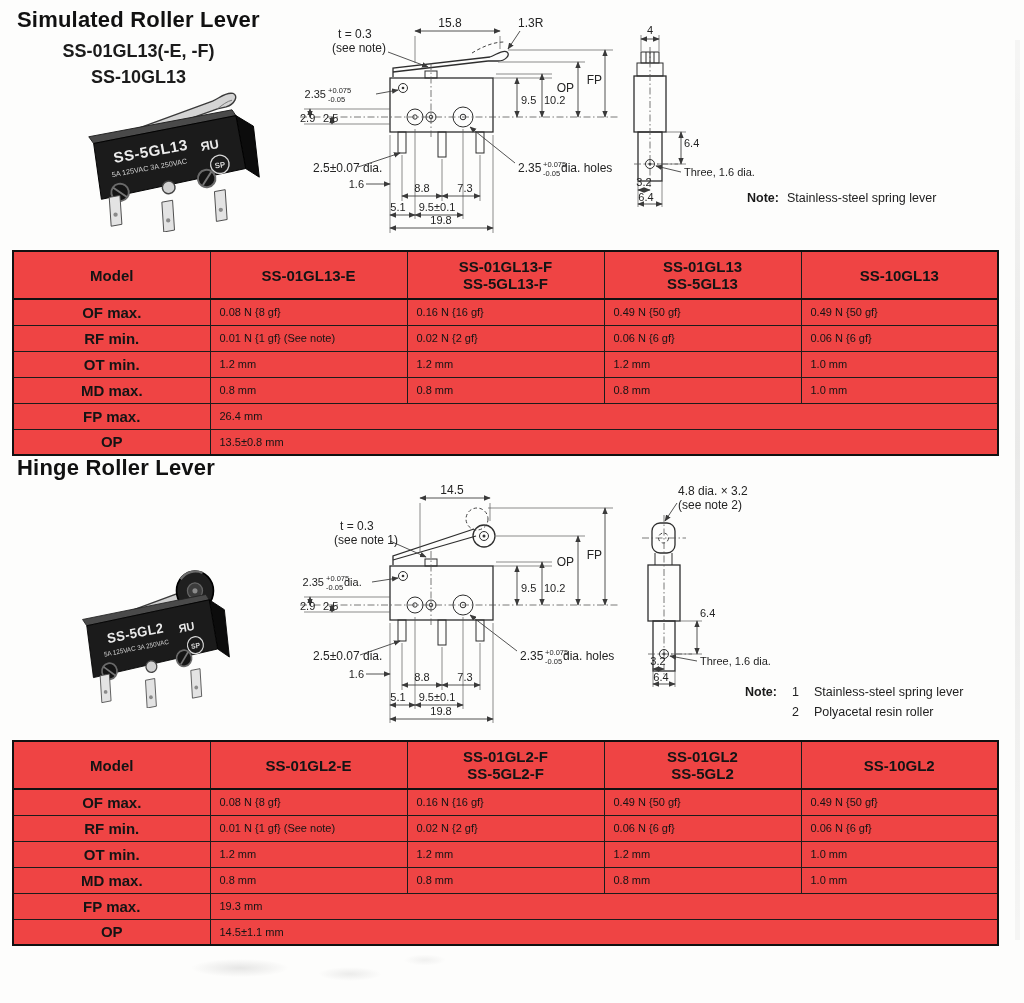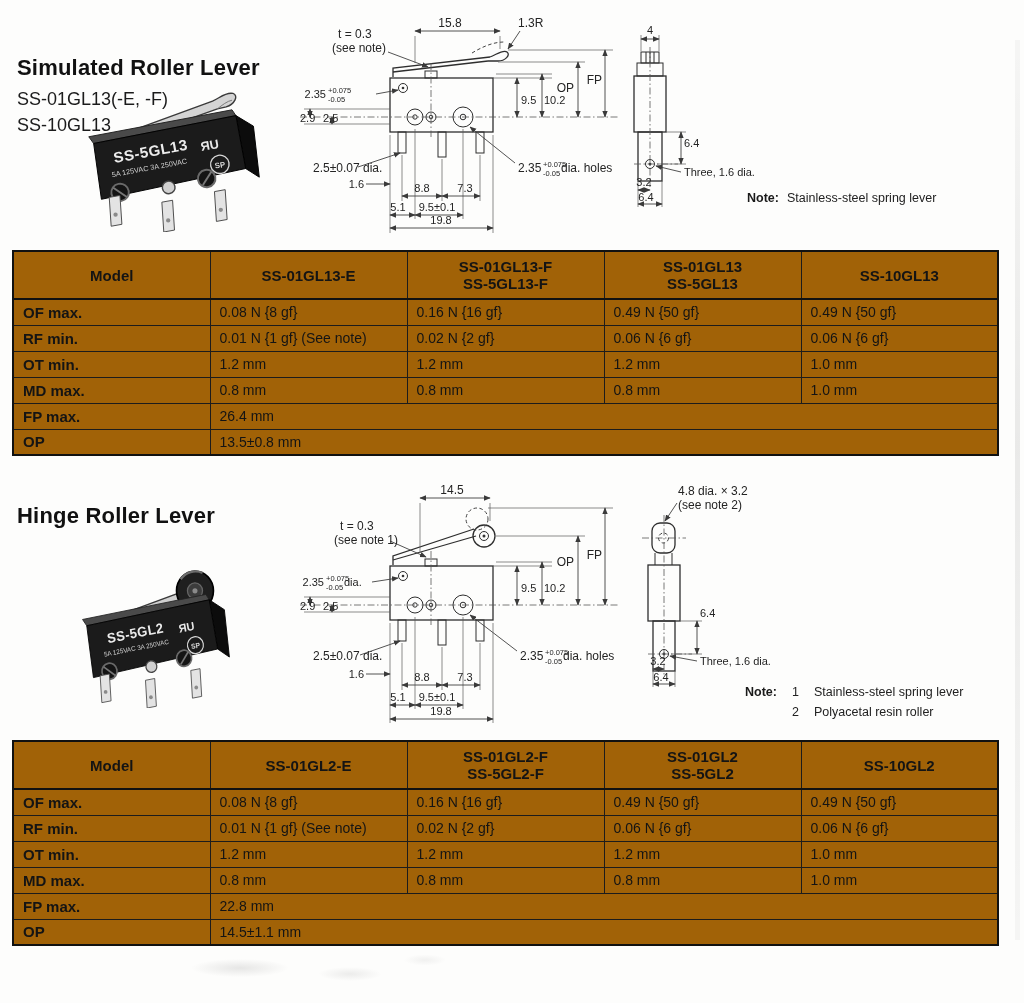--- a/index.html
+++ b/index.html
@@ -1,25 +1,25 @@
 <!DOCTYPE html>
 <html><head>
 <meta charset="utf-8">
 <style>
   html,body{margin:0;padding:0;background:#fdfdfc;}
   body{width:1024px;height:1003px;position:relative;overflow:hidden;
        font-family:"Liberation Sans",sans-serif;color:#161616;}
   .abs{position:absolute;}
-  .sec-head .title{font-size:22px;font-weight:bold;color:#111;letter-spacing:.2px;margin-top:48px;}
-  .sec-head .model-line{font-size:18px;font-weight:normal;color:#1b1b1b;line-height:26px;}
+  .sec-head .title{font-size:22px;font-weight:bold;color:#111;letter-spacing:.2px;}
+  .sec-head .model-line{font-size:18px;font-weight:bold;color:#1b1b1b;line-height:26px;text-align:center;}
   .sec-head .models{margin-top:5px;}
-  table.spec{border-collapse:collapse;table-layout:fixed;width:987px;background:#a16207;border:2.5px solid #111;}
-  table.spec th,table.spec td{border:1.5px solid #1c1c1c;padding:2px 9px;font-size:14px;color:#141414;overflow:hidden;white-space:nowrap;}
+  table.spec{border-collapse:collapse;table-layout:fixed;width:987px;background:#ef4444;border:2.5px solid #111;}
+  table.spec th,table.spec td{border:1.5px solid #1c1c1c;padding:2px 9px;font-size:11px;color:#141414;overflow:hidden;white-space:nowrap;}
   table.spec thead th{text-align:center;font-weight:bold;font-size:15px;height:42px;border-bottom:2.5px solid #111;line-height:17px;vertical-align:middle;}
-  table.spec tbody th{text-align:left;font-weight:bold;font-size:15px;}
+  table.spec tbody th{text-align:center;font-weight:bold;font-size:15px;}
   table.spec tbody tr{height:26px;}
   svg text{font-family:"Liberation Sans",sans-serif;}
   .o{stroke:#2e2e2e;stroke-width:1.3;fill:none;}
   .o2{stroke:#2e2e2e;stroke-width:1;fill:none;}
   .d{stroke:#3f3f3f;stroke-width:.9;fill:none;}
   .t{stroke:#5a5a5a;stroke-width:.7;fill:none;}
   .c{stroke:#555;stroke-width:.8;fill:none;stroke-dasharray:7 2.5 1.5 2.5;}
   .cd{stroke:#444;stroke-width:1;fill:none;stroke-dasharray:3.5 2.5;}
   .tx{font-size:11px;fill:#242424;}
   .tx2{font-size:12px;fill:#242424;}
@@ -482,21 +482,21 @@
     </tr>
     <tr>
       <th>MD max.</th>
       <td>0.8 mm</td>
       <td>0.8 mm</td>
       <td>0.8 mm</td>
       <td>1.0 mm</td>
     </tr>
     <tr>
       <th>FP max.</th>
-      <td colspan="4">22.8 mm</td>
+      <td colspan="4">19.3 mm</td>
     </tr>
     <tr>
       <th>OP</th>
       <td colspan="4">14.5±1.1 mm</td>
     </tr>
   </tbody>
 </table>
 
 <div class="smudge"></div>
 <div class="edge-shade"></div>

